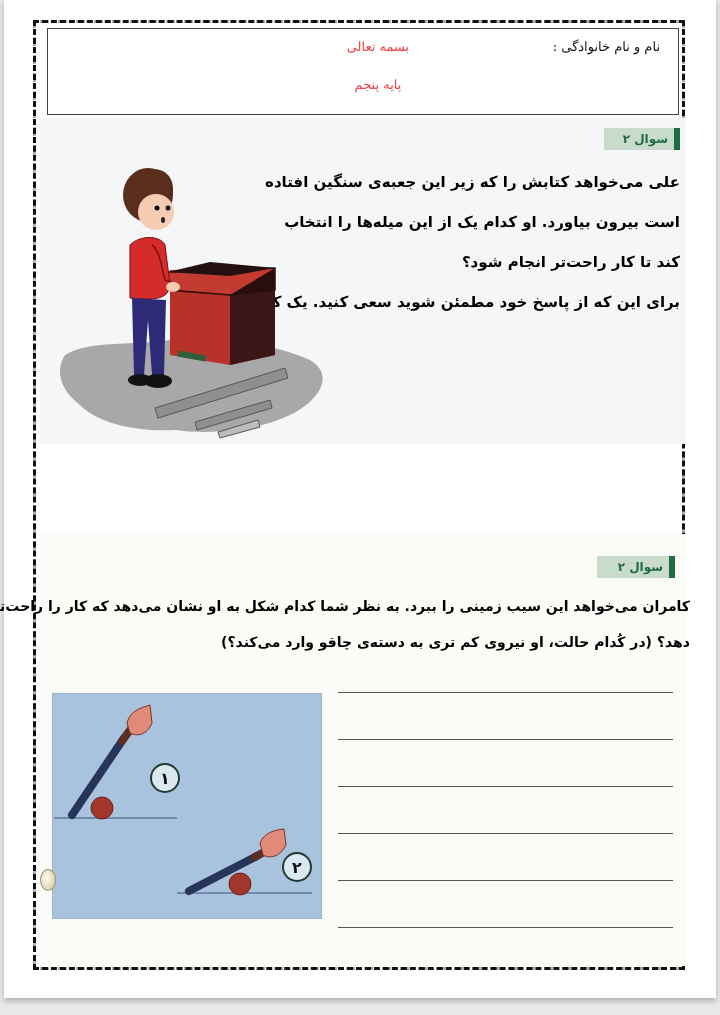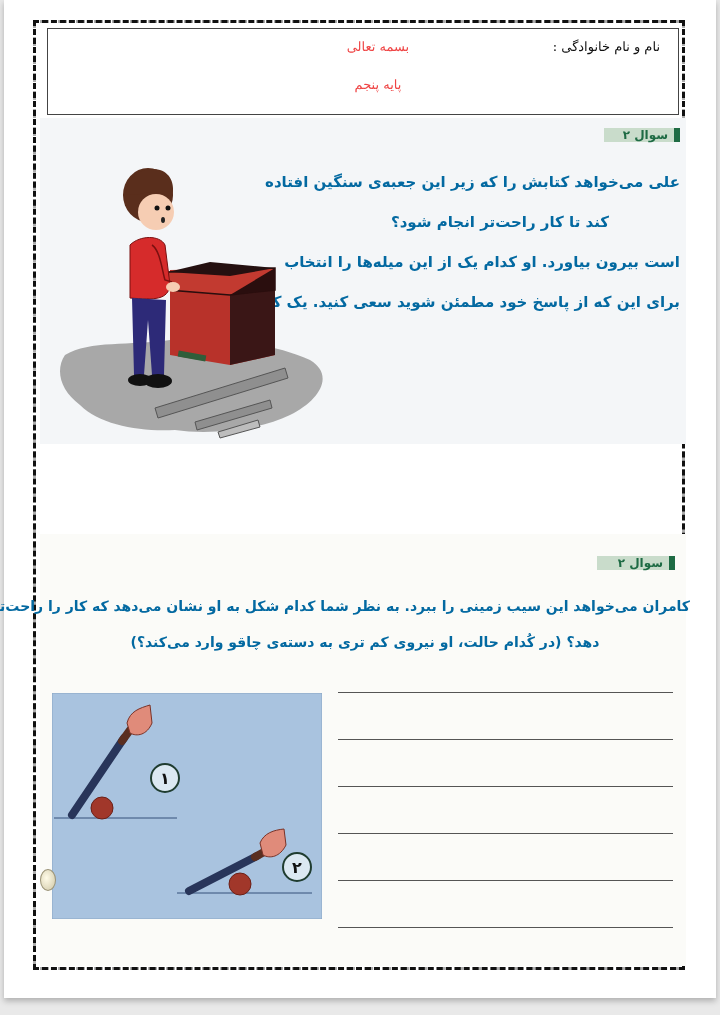--- a/index.html
+++ b/index.html
@@ -39,29 +39,29 @@
 
   .sec1 {
     position: absolute; left: 40px; top: 118px; width: 646px; height: 326px;
     background: #f4f6f8;
   }
   .sec2 {
     position: absolute; left: 40px; top: 534px; width: 646px; height: 432px;
     background: #fbfbf8;
   }
   .badge {
-    position: absolute; height: 14px; background: #c9dccb;
+    position: absolute; height: 22px; background: #c9dccb;
     display: flex; align-items: center; justify-content: flex-end;
     box-sizing: border-box;
   }
   .badge .bar { width: 6px; height: 100%; background: #1e6b44; margin-left: 6px; }
   .badge .lbl { font-size: 12px; font-weight: bold; color: #1e6b44; direction: rtl; }
 
   .para {
-    position: absolute; direction: rtl; text-align: center; color: #0369a1;
+    position: absolute; direction: rtl; text-align: right; color: #000000;
     font-weight: bold; font-size: 15px; line-height: 40px;
   }
   .para p { margin: 0; white-space: nowrap; }
 
   
   .ill1 { position: absolute; left: 60px; top: 150px; width: 270px; height: 290px; }
   
   .ill2 { position: absolute; left: 52px; top: 693px; width: 270px; height: 226px; }
 
   .answer-lines { position: absolute; left: 338px; top: 680px; width: 335px; height: 260px; }
@@ -87,22 +87,22 @@
 
 <div class="sec1"></div>
 
 <div class="badge" style="left:604px; top:128px; width:76px;">
   <span class="lbl">سوال ۲</span>
   <span class="bar"></span>
 </div>
 
 <div class="para" style="right:40px; top:162px; width:360px;">
   <p>علی می‌خواهد کتابش را که زیر این جعبه‌ی سنگین افتاده</p>
+  <p>است بیرون بیاورد. او کدام یک از این میله‌ها را انتخاب</p>
   <p>کند تا کار راحت‌تر انجام شود؟</p>
-  <p>است بیرون بیاورد. او کدام یک از این میله‌ها را انتخاب</p>
   <p>برای این که از پاسخ خود مطمئن شوید سعی کنید. یک کتاب</p>
 </div>
 
 <svg class="ill1" viewBox="0 0 270 290">
 
   <path d="M5,205 C30,190 70,196 110,190 C160,188 210,192 250,210 C275,225 260,250 230,265 C200,280 150,285 115,280 C80,282 40,275 20,255 C0,240 -5,220 5,205 Z" fill="#9a9a9a" opacity="0.85"></path>
 
   <g>
     <polygon points="95,258 225,218 228,228 98,268" fill="#8f8f8f" stroke="#555" stroke-width="1"></polygon>
     <polygon points="135,272 210,250 212,258 137,280" fill="#8f8f8f" stroke="#555" stroke-width="1"></polygon>

